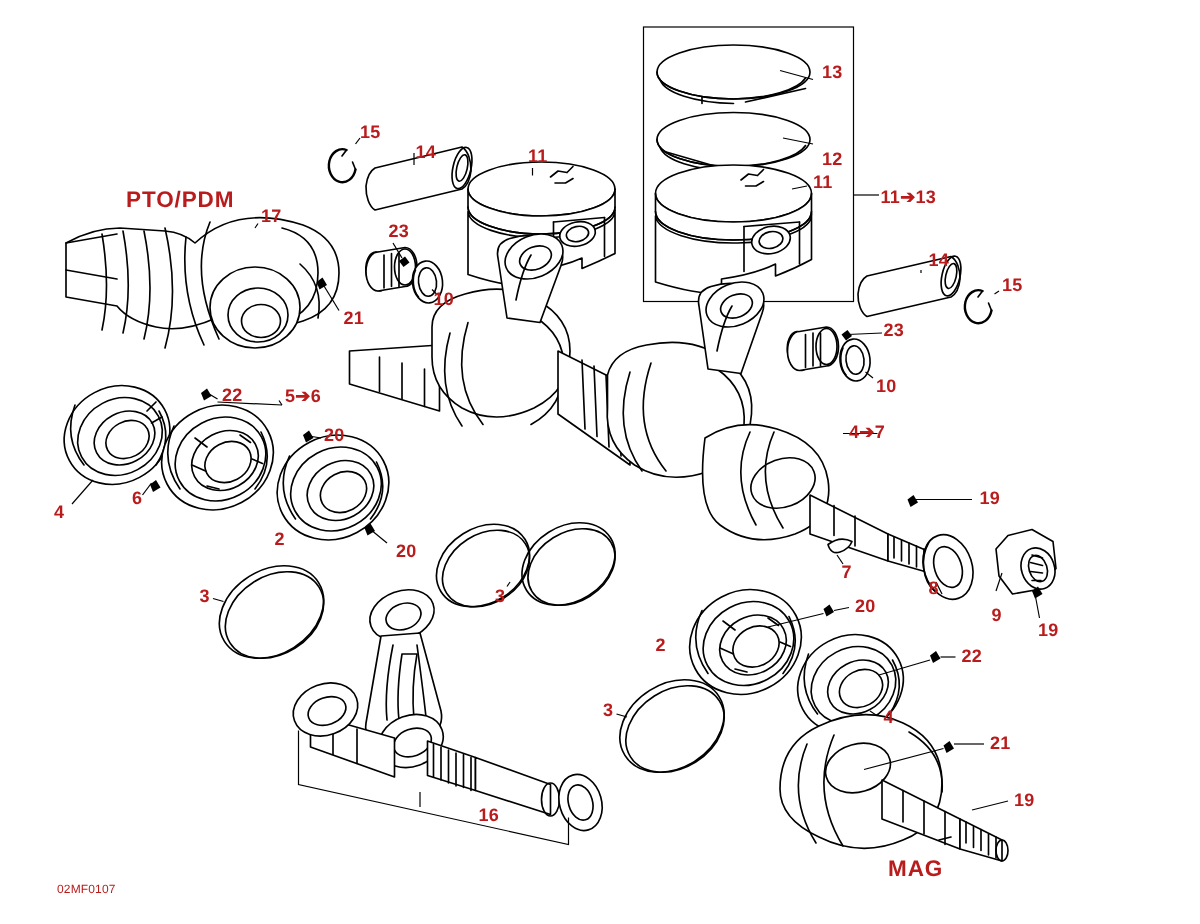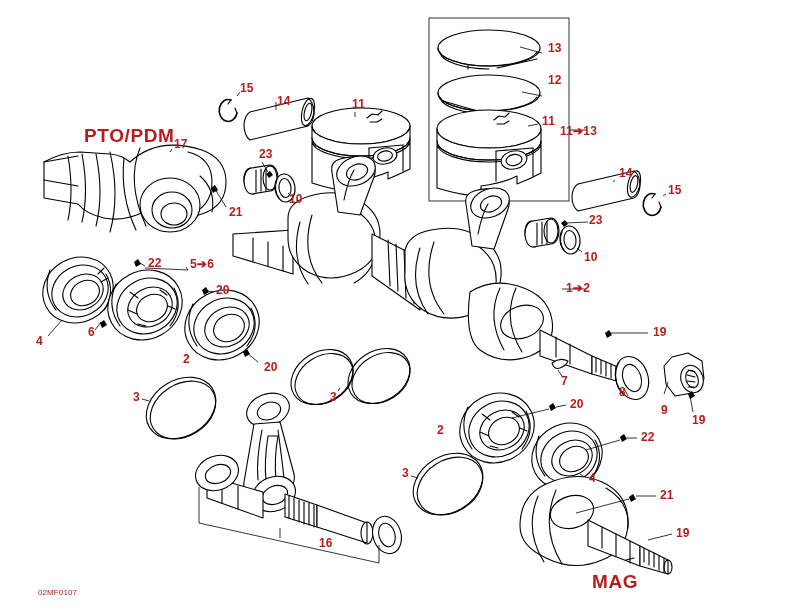--- a/index.html
+++ b/index.html
@@ -25,21 +25,21 @@
     position: absolute;
     font-family: "Liberation Sans", sans-serif;
     font-size: 12px;
     font-weight: bold;
     color: #b91c1c;
     white-space: nowrap;
     line-height: 1;
     letter-spacing: 0.2px;
   }
   .lbl.big {
-    font-size: 19px;
+    font-size: 15px;
     letter-spacing: 0.6px;
   }
   .lbl.code {
     font-size: 8px;
     font-weight: normal;
     letter-spacing: 0.1px;
   }
 </style>
 </head>
 <body>
@@ -402,29 +402,29 @@
       <path class="blk" d="M629 497 l4 -3 l3 5 l-5 3 z"></path>
     </g>
     <line class="lead" x1="576" y1="513" x2="629" y2="499"></line>
     <line class="lead" x1="636" y1="496" x2="656" y2="496"></line>
     <line class="lead" x1="648" y1="540" x2="672" y2="534"></line>
   </svg>
 
   <div class="lbl big" style="left:84px; top:126px;">PTO/PDM</div>
   <div class="lbl big" style="left:592px; top:572px;">MAG</div>
 
-  <div class="lbl" style="left:560px; top:125px;text-align:center;">11➔13</div>
-  <div class="lbl" style="left:566px; top:282px;">1➔2</div>
+  <div class="lbl" style="left:587px; top:125px;text-align:center;">11➔13</div>
+  <div class="lbl" style="left:566px; top:282px;">4➔7</div>
   <div class="lbl" style="left:190px; top:258px;">5➔6</div>
 
   <div class="lbl" style="left:240px; top:82px;">15</div>
   <div class="lbl" style="left:277px; top:95px;">14</div>
   <div class="lbl" style="left:352px; top:98px;">11</div>
   <div class="lbl" style="left:548px; top:42px;">13</div>
-  <div class="lbl" style="left:548px; top:74px;">12</div>
+  <div class="lbl" style="left:548px; top:100px;">12</div>
   <div class="lbl" style="left:542px; top:115px;">11</div>
   <div class="lbl" style="left:174px; top:138px;">17</div>
   <div class="lbl" style="left:259px; top:148px;">23</div>
   <div class="lbl" style="left:289px; top:193px;">10</div>
   <div class="lbl" style="left:619px; top:167px;">14</div>
   <div class="lbl" style="left:668px; top:184px;">15</div>
   <div class="lbl" style="left:229px; top:206px;">21</div>
   <div class="lbl" style="left:589px; top:214px;">23</div>
   <div class="lbl" style="left:584px; top:251px;">10</div>
   <div class="lbl" style="left:148px; top:257px;">22</div>

